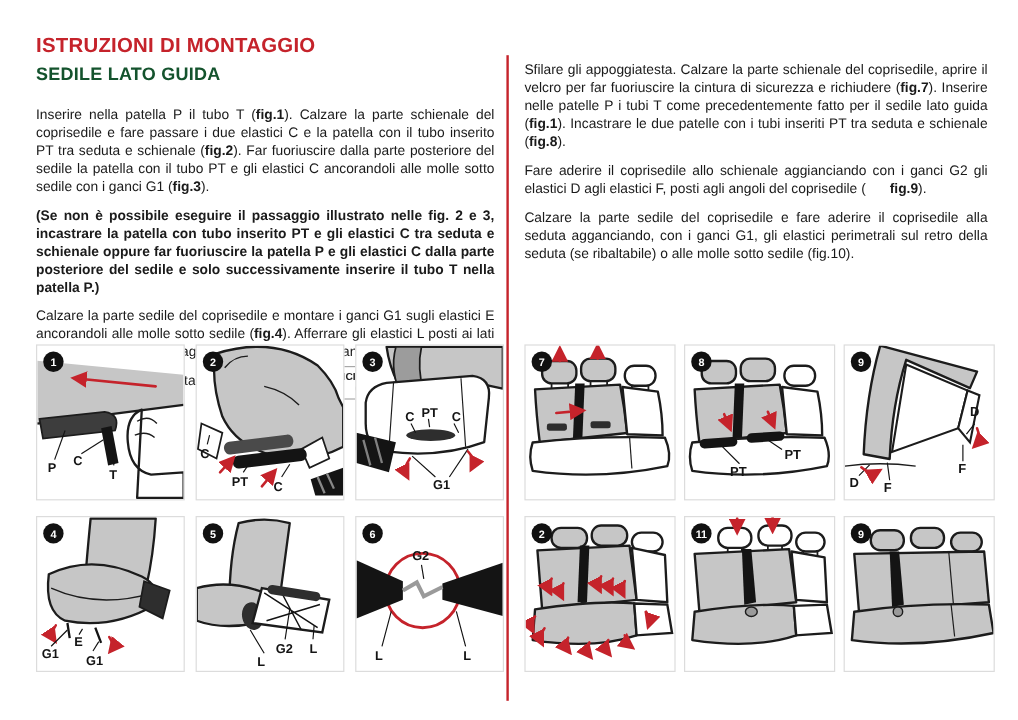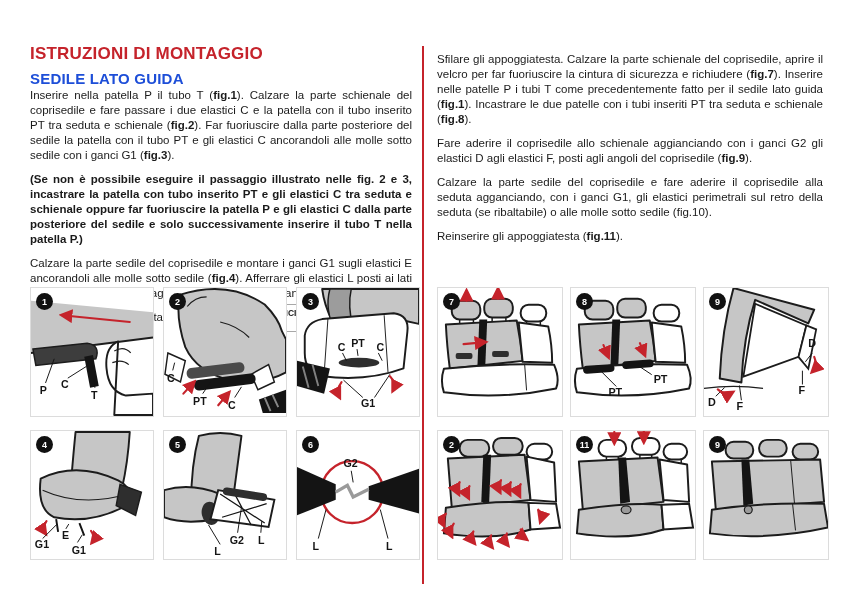--- a/index.html
+++ b/index.html
@@ -1,24 +1,24 @@
 <!DOCTYPE html>
 <html><head>
 <meta charset="utf-8">
 <style>
   html,body{margin:0;padding:0;}
   body{
     width:848px;height:600px;position:relative;background:#ffffff;
     font-family:"Liberation Sans",sans-serif;color:#1a1a1a;overflow:hidden;
   }
   .col{position:absolute;}
-  .col-left{left:30px;top:44px;width:382px;}
+  .col-left{left:30px;top:28px;width:382px;}
   .col-right{left:437px;top:52px;width:386px;}
   .h-main{font-size:17px;font-weight:700;color:#c5232b;margin:0 0 6px 0;letter-spacing:.2px;}
-  .h-sec{font-size:15px;font-weight:700;color:#1d4ed8;margin:0 0 1px 0;letter-spacing:.2px;}
+  .h-sec{font-size:15px;font-weight:700;color:#14532d;margin:0 0 18px 0;letter-spacing:.2px;}
   p.body{font-size:11.5px;line-height:15px;text-align:justify;margin:0 0 9px 0;}
   p.allbold{font-weight:700;}
   .last-row{display:flex;justify-content:space-between;align-items:flex-start;margin-top:2px;}
   .hookboxes{display:flex;gap:4px;margin-top:-6px;}
   .hookbox{width:62px;height:24px;border:1px solid #a8a8a8;display:flex;align-items:center;
     justify-content:space-between;padding:1px 4px;background:#fff;}
   .hb-text{display:flex;flex-direction:column;font-size:8.5px;font-weight:700;line-height:10px;width:38px;color:#222;}
   .hb-code{text-align:right;}
   .hb-icon{width:14px;height:16px;}
   .divider{position:absolute;left:422px;top:46px;width:2px;height:538px;background:#c5232b;}
@@ -75,23 +75,22 @@
         <svg class="hb-icon" viewBox="0 0 14 16">
           <path d="M2,13 L7,4 Q9,2 11,5 L12,9 Q9,13 4,12 Z" stroke="#9a9a9a" stroke-width="1.8" fill="none" stroke-linejoin="round"></path>
         </svg>
       </div>
     </div>
   </div>
 </div>
 
 <div class="col col-right">
   <p class="body"><span>Sfilare gli appoggiatesta. Calzare la parte schienale del coprisedile, aprire il velcro per far fuoriuscire la cintura di sicurezza e richiudere (</span><span style="font-weight: 700;">fig.7</span><span>). Inserire nelle patelle P i tubi T come precedentemente fatto per il sedile lato guida (</span><span style="font-weight: 700;">fig.1</span><span>). Incastrare le due patelle con i tubi inseriti PT tra seduta e schienale (</span><span style="font-weight: 700;">fig.8</span><span>).</span></p>
-  <p class="body"><span>Fare aderire il coprisedile allo schienale aggianciando con i ganci G2 gli elastici D agli elastici F, posti agli angoli del coprisedile (</span><span style="font-weight: 700;">fig.9</span><span>).</span></p>
+  <p class="body"><span>Fare aderire il coprisedile allo schienale aggianciando con i ganci G2 gli elastici D agli elastici F, posti agli angoli del coprisedile (</span><span style="font-weight: 700; margin-left: 20px;">fig.9</span><span>).</span></p>
   <p class="body"><span>Calzare la parte sedile del coprisedile e fare aderire il coprisedile alla seduta agganciando, con i ganci G1, gli elastici perimetrali sul retro della seduta (se ribaltabile) o alle molle sotto sedile (</span><span style="font-weight: 400;">fig.10</span><span>).</span></p>
-  <p class="body"><span>Reinserire gli appoggiatesta (</span><span style="font-weight: 700;">fig.11</span><span>).</span></p>
 </div>
 
 <div class="grid grid-left">
 
   <div class="panel">
     <div class="badge">1</div>
     <svg class="art" viewBox="0 0 126 130">
       <polygon points="0,12 126,24 126,50 0,66" fill="#c6c6c6"></polygon>
       <path d="M0,66 L126,50" class="ol" fill="none" stroke-width="3"></path>
       <path d="M2,62 L58,56 Q72,58 67,72 L5,79 Z" fill="#3d3d3d" stroke="#1c1c1c" stroke-width="1.5"></path>

